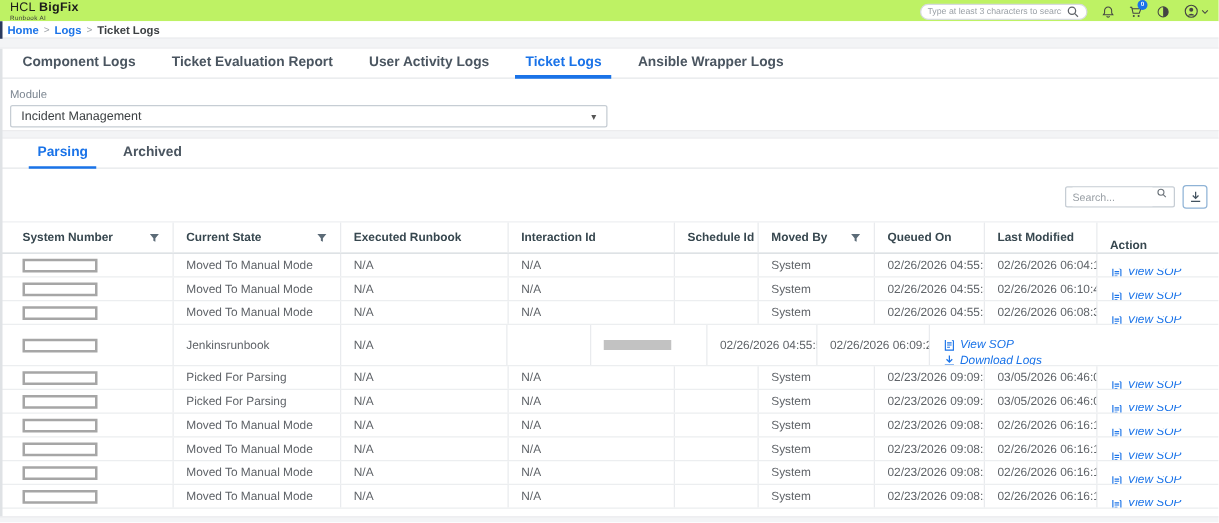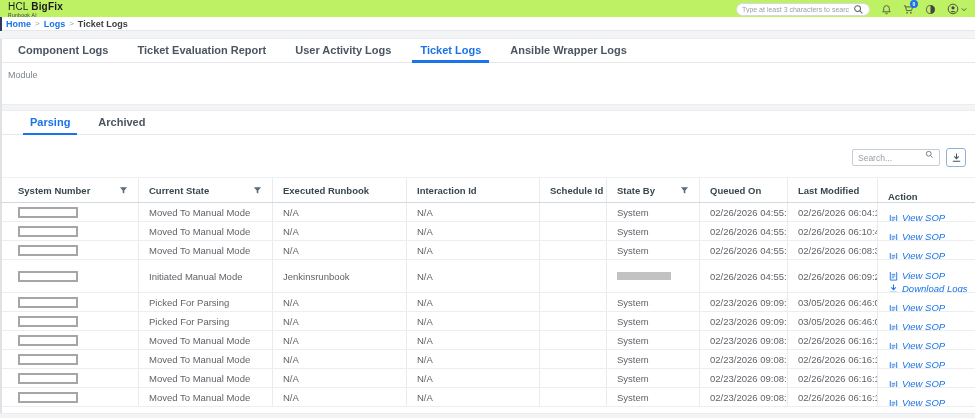--- a/index.html
+++ b/index.html
@@ -144,20 +144,24 @@
   <section class="card1">
     <div class="tabs">
       <div class="tab">Component Logs</div>
       <div class="tab">Ticket Evaluation Report</div>
       <div class="tab">User Activity Logs</div>
       <div class="tab active">Ticket Logs</div>
       <div class="tab">Ansible Wrapper Logs</div>
     </div>
     <div class="module">
       <div class="module-label">Module</div>
+      <div class="select">
+        <span>Incident Management</span>
+        <span class="caret">▾</span>
+      </div>
     </div>
   </section>
 
   <div class="band band2"></div>
 
   <section class="card2">
     <div class="subtabs">
       <div class="subtab active">Parsing</div>
       <div class="subtab">Archived</div>
     </div>
@@ -195,21 +199,21 @@
           <div class="th c3">
             <span>Interaction Id</span>
           </div>
           <div class="th c4">
             <span>Schedule Id</span>
             <svg class="ic-filter" viewBox="0 0 10 10" width="9" height="9">
               <path d="M1 1.4h8L5.9 5v3.3L4.1 7.4V5z" fill="#5c6b77"></path>
             </svg>
           </div>
           <div class="th c5">
-            <span>State By</span>
+            <span>Moved By</span>
             <svg class="ic-filter" viewBox="0 0 10 10" width="9" height="9">
               <path d="M1 1.4h8L5.9 5v3.3L4.1 7.4V5z" fill="#5c6b77"></path>
             </svg>
           </div>
           <div class="th c6">
             <span>Queued On</span>
           </div>
           <div class="th c7">
             <span>Last Modified</span>
           </div>
@@ -278,21 +282,20 @@
                   <path d="M4 4.7h4M4 6.6h4M4 8.5h2.5" stroke="#1a73e8" stroke-width=".9" fill="none"></path>
                 </svg>
                 <span>View SOP</span>
               </span>
             </div>
           </div>
           <div class="tr tall">
             <div class="td c0">
               <div class="redact"></div>
             </div>
-            <div class="td c1">Initiated Manual Mode</div>
             <div class="td c2">Jenkinsrunbook</div>
             <div class="td c3">N/A</div>
             <div class="td c4"></div>
             <div class="td c5">
               <div class="redact-solid"></div>
             </div>
             <div class="td c6">02/26/2026 04:55:52 AM</div>
             <div class="td c7">02/26/2026 06:09:24 AM</div>
             <div class="td c8">
               <span class="link">

